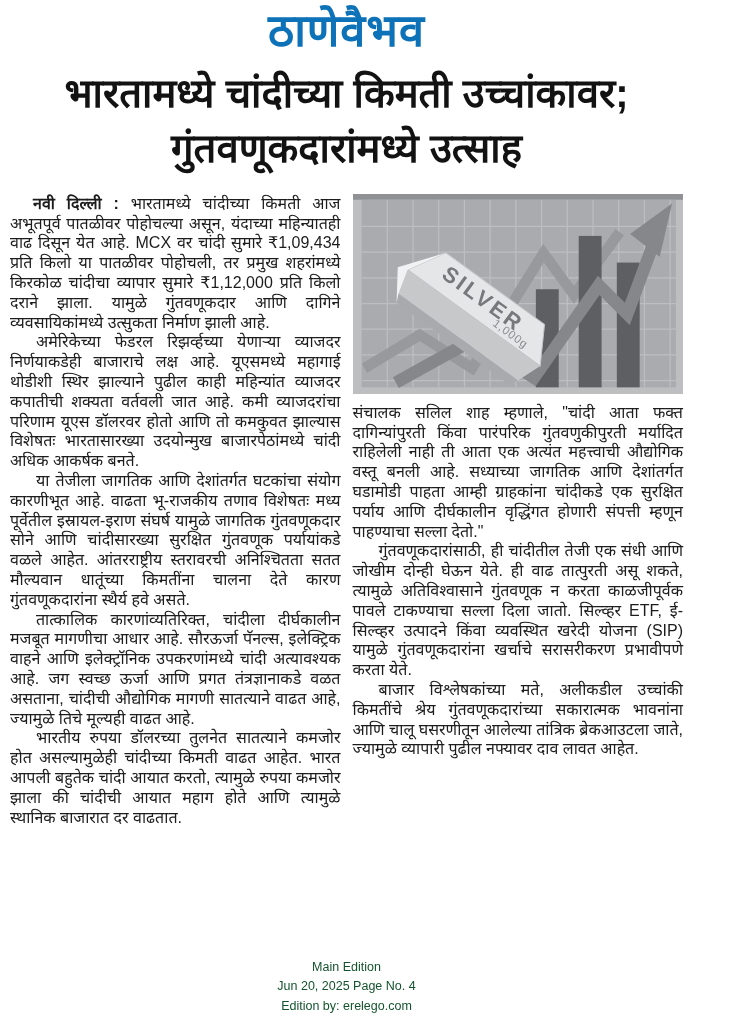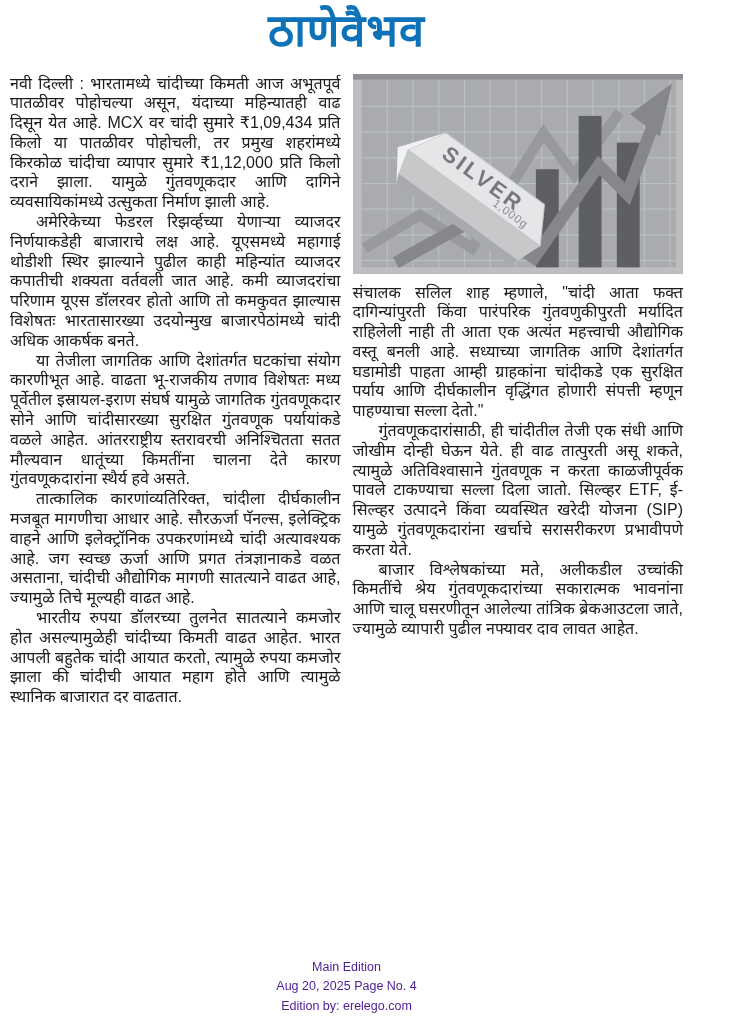--- a/index.html
+++ b/index.html
@@ -37,45 +37,47 @@
   .col{
     flex:1 1 0;
     min-width:0;
     font-size:16px;
     line-height:19.8px;
     text-align:justify;
     color:#1c1c1c;
   }
   .col p{margin:0;text-indent:26px;}
   .col p.lead{text-indent:0;}
-  .dateline{font-weight:normal;}
+  .dateline{font-weight:bold;margin-left:23px;}
   figure.photo{
     margin:0 0 9px 0;
     line-height:0;
   }
   figure.photo svg{width:100%;height:auto;display:block;}
   .footer{
     position:absolute;
     left:0;right:0;bottom:8px;
     text-align:center;
     font-size:12.5px;
     line-height:1.55;
-    color:#4c1d95;
+    color:#14532d;
     background:#ffffff;
     padding-top:2px;
   }
 </style>
 </head>
 <body>
 
 <div class="page">
 
   <div class="masthead">ठाणेवैभव</div>
 
   <div class="headline">
+    <div>भारतामध्ये चांदीच्या किमती उच्चांकावर;</div>
+    <div>गुंतवणूकदारांमध्ये उत्साह</div>
   </div>
 
   <div class="columns">
 
     <div class="col">
       <p class="lead"><span class="dateline">नवी दिल्ली :</span> <span>भारतामध्ये चांदीच्या किमती आज अभूतपूर्व पातळीवर पोहोचल्या असून, यंदाच्या महिन्यातही वाढ दिसून येत आहे. MCX वर चांदी सुमारे ₹1,09,434 प्रति किलो या पातळीवर पोहोचली, तर प्रमुख शहरांमध्ये किरकोळ चांदीचा व्यापार सुमारे ₹1,12,000 प्रति किलो दराने झाला. यामुळे गुंतवणूकदार आणि दागिने व्यवसायिकांमध्ये उत्सुकता निर्माण झाली आहे.</span></p>
       <p>अमेरिकेच्या फेडरल रिझर्व्हच्या येणाऱ्या व्याजदर निर्णयाकडेही बाजाराचे लक्ष आहे. यूएसमध्ये महागाई थोडीशी स्थिर झाल्याने पुढील काही महिन्यांत व्याजदर कपातीची शक्यता वर्तवली जात आहे. कमी व्याजदरांचा परिणाम यूएस डॉलरवर होतो आणि तो कमकुवत झाल्यास विशेषतः भारतासारख्या उदयोन्मुख बाजारपेठांमध्ये चांदी अधिक आकर्षक बनते.</p>
       <p>या तेजीला जागतिक आणि देशांतर्गत घटकांचा संयोग कारणीभूत आहे. वाढता भू-राजकीय तणाव विशेषतः मध्य पूर्वेतील इस्रायल-इराण संघर्ष यामुळे जागतिक गुंतवणूकदार सोने आणि चांदीसारख्या सुरक्षित गुंतवणूक पर्यायांकडे वळले आहेत. आंतरराष्ट्रीय स्तरावरची अनिश्चितता सतत मौल्यवान धातूंच्या किमतींना चालना देते कारण गुंतवणूकदारांना स्थैर्य हवे असते.</p>
       <p>तात्कालिक कारणांव्यतिरिक्त, चांदीला दीर्घकालीन मजबूत मागणीचा आधार आहे. सौरऊर्जा पॅनल्स, इलेक्ट्रिक वाहने आणि इलेक्ट्रॉनिक उपकरणांमध्ये चांदी अत्यावश्यक आहे. जग स्वच्छ ऊर्जा आणि प्रगत तंत्रज्ञानाकडे वळत असताना, चांदीची औद्योगिक मागणी सातत्याने वाढत आहे, ज्यामुळे तिचे मूल्यही वाढत आहे.</p>
       <p>भारतीय रुपया डॉलरच्या तुलनेत सातत्याने कमजोर होत असल्यामुळेही चांदीच्या किमती वाढत आहेत. भारत आपली बहुतेक चांदी आयात करतो, त्यामुळे रुपया कमजोर झाला की चांदीची आयात महाग होते आणि त्यामुळे स्थानिक बाजारात दर वाढतात.</p>
@@ -115,17 +117,17 @@
 
       <p class="lead">संचालक सलिल शाह म्हणाले, "चांदी आता फक्त दागिन्यांपुरती किंवा पारंपरिक गुंतवणुकीपुरती मर्यादित राहिलेली नाही ती आता एक अत्यंत महत्त्वाची औद्योगिक वस्तू बनली आहे. सध्याच्या जागतिक आणि देशांतर्गत घडामोडी पाहता आम्ही ग्राहकांना चांदीकडे एक सुरक्षित पर्याय आणि दीर्घकालीन वृद्धिंगत होणारी संपत्ती म्हणून पाहण्याचा सल्ला देतो."</p>
       <p>गुंतवणूकदारांसाठी, ही चांदीतील तेजी एक संधी आणि जोखीम दोन्ही घेऊन येते. ही वाढ तात्पुरती असू शकते, त्यामुळे अतिविश्वासाने गुंतवणूक न करता काळजीपूर्वक पावले टाकण्याचा सल्ला दिला जातो. सिल्व्हर ETF, ई-सिल्व्हर उत्पादने किंवा व्यवस्थित खरेदी योजना (SIP) यामुळे गुंतवणूकदारांना खर्चाचे सरासरीकरण प्रभावीपणे करता येते.</p>
       <p>बाजार विश्लेषकांच्या मते, अलीकडील उच्चांकी किमतींचे श्रेय गुंतवणूकदारांच्या सकारात्मक भावनांना आणि चालू घसरणीतून आलेल्या तांत्रिक ब्रेकआउटला जाते, ज्यामुळे व्यापारी पुढील नफ्यावर दाव लावत आहेत.</p>
     </div>
 
   </div>
 
   <div class="footer">
     <div>Main Edition</div>
-    <div>Aug 20, 2025 Page No. 4</div>
+    <div>Jun 20, 2025 Page No. 4</div>
     <div>Edition by: erelego.com</div>
   </div>
 
 </div>
 
 </body></html>

